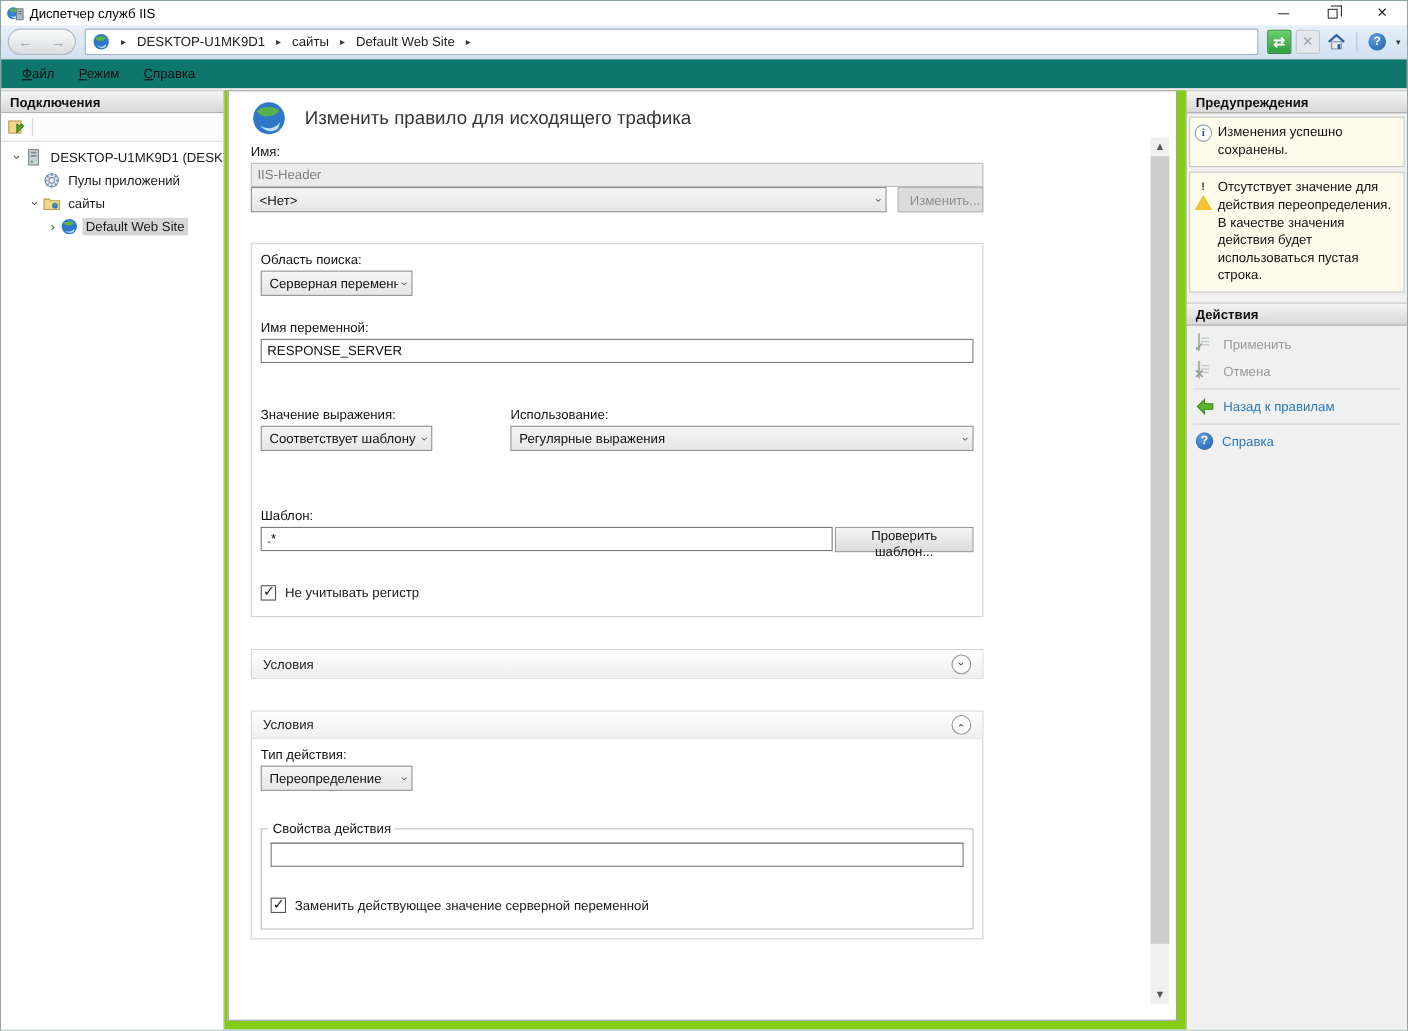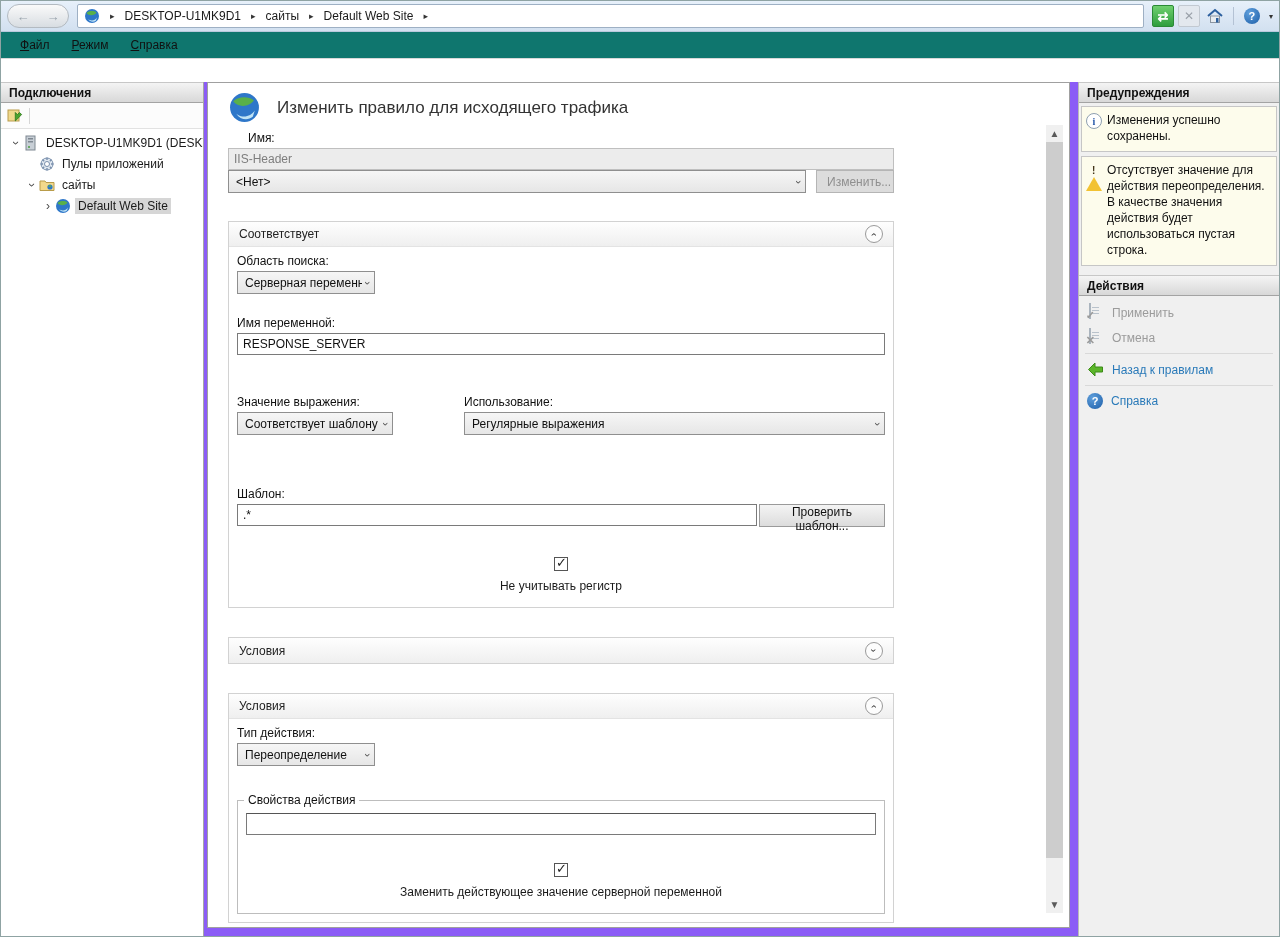--- a/index.html
+++ b/index.html
@@ -48,21 +48,21 @@
   .tree { flex:1; background:#fff; padding-top:3px; overflow:hidden; }
   .tree-row { display:flex; align-items:center; height:21px; white-space:nowrap; overflow:hidden; }
   .chev { width:14px; flex:none; text-align:center; color:#4a4a4a; font-size:12px; }
   .chev.exp  { transform:rotate(90deg); }
   .tree-ic { width:16px; height:16px; flex:none; margin-right:4px; }
   .tree-label { padding:1px 3px; }
   .tree-label.sel { background:#d6d6d6; }
   .ind1 { margin-left:8px; } .ind2 { margin-left:24px; } .ind3 { margin-left:40px; }
 
   
-  .center { flex:1; position:relative; background:#8b5cf6; }
+  .center { flex:1; position:relative; background:#84cc16; }
   .pane { position:absolute; left:3px; top:0; right:8px; bottom:8px; background:#fff; border:1px solid #a0a0a0; overflow:hidden; }
   .form { width:666px; margin-left:20px; }
   .page-hd { display:flex; align-items:center; margin-top:8px; }
   .page-hd .big-ic { width:33px; height:33px; }
   .page-title { font-size:17px; color:#333; margin-left:16px; }
   .lbl { display:block; font-size:12px; color:#111; margin-bottom:3px; }
   .tinput { width:100%; height:22px; border:1px solid #7a7a7a; background:#fff; font-family:"Liberation Sans",sans-serif; font-size:12px; padding:0 5px; color:#111; }
   .tinput:disabled, .tinput.dis { background:#ececec; border-color:#bfbfbf; color:#7d7d7d; }
   .combo { height:23px; background:linear-gradient(#f6f6f6,#e6e6e6); border:1px solid #8f8f8f; display:flex; align-items:center; padding:0 4px 0 7px; color:#111; }
   .combo .cv { flex:1; overflow:hidden; white-space:nowrap; }
@@ -71,21 +71,21 @@
   .btn.dis { background:#dcdcdc; border-color:#b5b5b5; color:#8f8f8f; }
   .sect { border:1px solid #d2d2d2; margin-top:0; }
   .sect-hd { height:25px; background:linear-gradient(#fefefe,#efefef); border-bottom:1px solid #e3e3e3; display:flex; align-items:center; padding:0 10px; color:#222; }
   .sect-hd .sect-t { flex:1; }
   .coll-btn { width:18px; height:18px; border-radius:50%; border:1px solid #9a9a9a; background:#fdfdfd; display:flex; align-items:center; justify-content:center; }
   .coll-btn .c { font-size:10px; color:#333; }
   .coll-btn .up { transform:rotate(-90deg); }
   .coll-btn .down { transform:rotate(90deg); }
   .sect-bd { padding:7px 8px 14px 8px; }
   .row2 { display:flex; }
-  .chkrow { display:flex; align-items:center; gap:8px;flex-direction:column; }
+  .chkrow { display:flex; align-items:center; gap:8px; }
   .chk { width:14px; height:14px; border:1px solid #555; background:#fff; position:relative; flex:none; }
   .chk.checked::after { content:"\2713"; position:absolute; left:1px; top:-3px; font-size:13px; color:#222; }
   fieldset.props { border:1px solid #bdbdbd; padding:6px 8px 14px 8px; margin-top:27px; }
   fieldset.props legend { font-size:12px; color:#111; padding:0 4px; margin-left:-2px; }
 
   
   .sb { position:absolute; top:42px; bottom:14px; right:6px; width:17px; background:#f0f0f0; display:flex; flex-direction:column; }
   .sb-arrow { height:17px; display:flex; align-items:center; justify-content:center; color:#5a5a5a; font-size:10px; }
   .sb-track { flex:1; position:relative; }
   .sb-thumb { position:absolute; top:0; left:0; right:0; height:95%; background:#cdcdcd; }
@@ -111,20 +111,42 @@
   .ic-qcirc { width:16px; height:16px; border-radius:50%; background:radial-gradient(circle at 35% 30%, #5f9fdc, #1c5ea8); color:#fff; font-weight:bold; font-size:11px; display:flex; align-items:center; justify-content:center; }
   .ic-info { width:15px; height:15px; border-radius:50%; background:#fff; border:1px solid #8fa0b0; color:#2456a8; font-weight:bold; font-size:10px; font-family:"Liberation Serif",serif; display:flex; align-items:center; justify-content:center; }
   .ic-warn { width:0; height:0; border-left:8px solid transparent; border-right:8px solid transparent; border-bottom:14px solid #f2c233; position:relative; margin-top:1px; }
   .ic-warn::after { content:"!"; position:absolute; left:-2px; top:2px; font-size:10px; font-weight:bold; color:#42341a; }
 </style>
 </head>
 <body>
 
 <div class="win">
 
+  <div class="titlebar">
+    <svg class="app-ic" viewBox="0 0 16 16">
+      <circle cx="6" cy="8" r="5.5" fill="#3a7fd0"></circle>
+      <path d="M2.5 5 C4 3.5 8 3 10 5 C9 7 4 8 2.5 5 Z" fill="#59b04a"></path>
+      <path d="M4 10 C6 12 9 11 10.5 9.5 L9 12.5 C7 13.5 5 12 4 10 Z" fill="#bfe3f5"></path>
+      <rect x="9" y="4" width="6" height="10" fill="#aeb6bf" stroke="#6b737c" stroke-width="0.8"></rect>
+      <rect x="10.5" y="6" width="3" height="1" fill="#6b737c"></rect>
+      <rect x="10.5" y="8" width="3" height="1" fill="#6b737c"></rect>
+    </svg>
+    <span class="ttl">Диспетчер служб IIS</span>
+    <div class="winbtns">
+      <div class="winbtn">
+          <span class="glyph-min"></span>
+        </div>
+      <div class="winbtn">
+          <span class="glyph-restore"></span>
+        </div>
+      <div class="winbtn">
+          <span class="glyph-close"></span>
+        </div>
+    </div>
+  </div>
 
   <div class="toolbar">
     <div class="navcap">
       <span class="navarrow">←</span>
       <span class="navarrow">→</span>
     </div>
     <div class="addr">
       <svg class="ic" viewBox="0 0 16 16">
         <circle cx="8" cy="8" r="7" fill="#2e77c9"></circle>
         <path d="M2.5 5 C5 2.5 10 2.5 12.5 4.5 C11 7.5 5 8.5 2.5 5 Z" fill="#59b04a"></path>
@@ -224,39 +246,33 @@
 
           <div class="page-hd">
             <svg class="big-ic" viewBox="0 0 16 16">
               <circle cx="8" cy="8" r="7" fill="#2e77c9"></circle>
               <path d="M2.5 5 C5 2.5 10 2.5 12.5 4.5 C11 7.5 5 8.5 2.5 5 Z" fill="#59b04a"></path>
               <path d="M4 11 C7 13.5 11 12.5 13 9.5 L12 12.5 C9.5 14.5 6 14 4 11 Z" fill="#bfe3f5"></path>
             </svg>
             <span class="page-title">Изменить правило для исходящего трафика</span>
           </div>
 
-          <label class="lbl" style="margin-top:7px;margin-left:20px;">Имя:</label>
+          <label class="lbl" style="margin-top:7px;">Имя:</label>
           <input class="tinput dis" disabled="" value="IIS-Header" style="">
 
           <div class="row2" style="gap:10px;">
             <div class="combo" style="width:578px;">
               <span class="cv">&lt;Нет&gt;</span>
               <span class="dd">›</span>
             </div>
             <button class="btn dis" style="width:78px;">Изменить...</button>
           </div>
 
           
           <div class="sect" style="margin-top:28px;">
-            <div class="sect-hd">
-              <span class="sect-t">Соответствует</span>
-              <span class="coll-btn">
-                  <span class="c up">›</span>
-                </span>
-            </div>
             <div class="sect-bd">
               <label class="lbl">Область поиска:</label>
               <div class="combo" style="width:138px;">
                 <span class="cv">Серверная переменн</span>
                 <span class="dd">›</span>
               </div>
 
               <label class="lbl" style="margin-top:22px;">Имя переменной:</label>
               <input class="tinput" value="RESPONSE_SERVER" style="">
 

